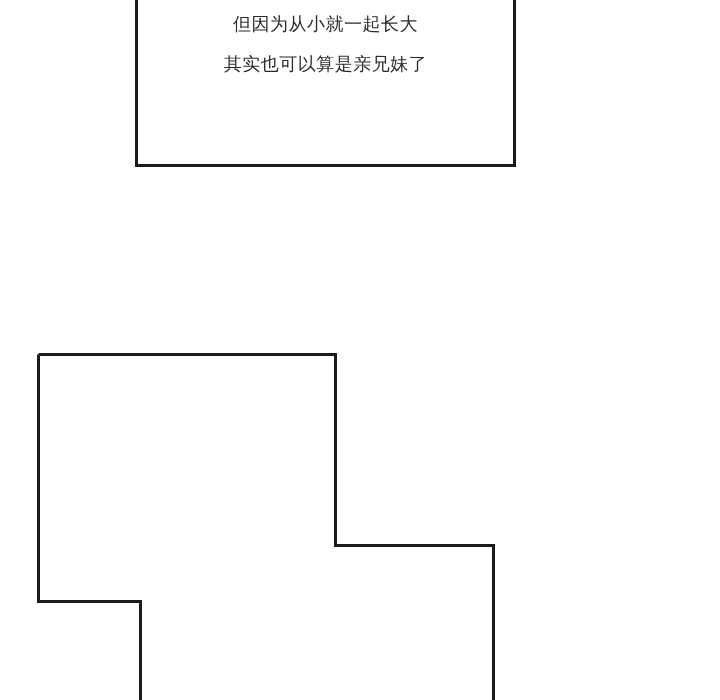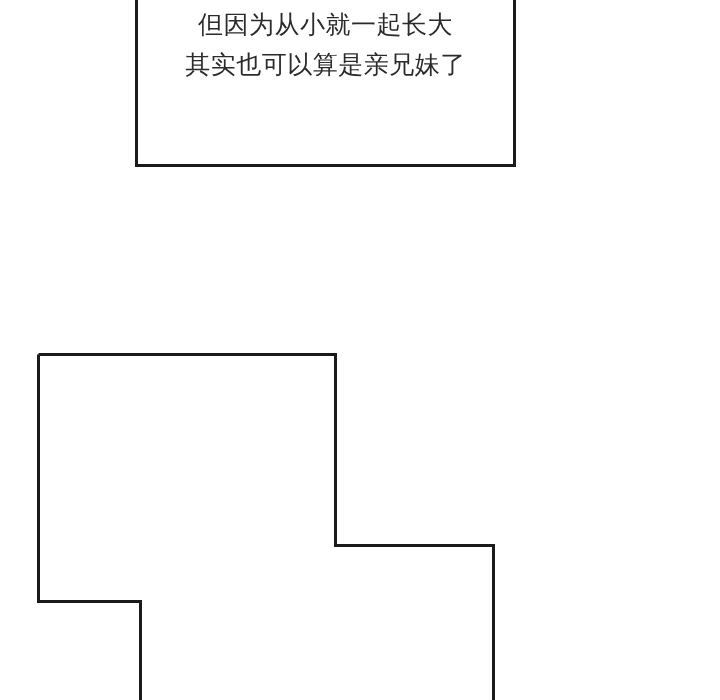--- a/index.html
+++ b/index.html
@@ -32,21 +32,21 @@
     height: 207px;
     border-top: none;
   }
   #panel-1-text {
     position: absolute;
     left: 0;
     right: 0;
     top: 44px;
     text-align: center;
     color: #2b2b2b;
-    font-size: 25px;
+    font-size: 18px;
     line-height: 40px;
     letter-spacing: 0.5px;
     white-space: pre;
   }
 
   
   #panel-2-wrap {
     position: absolute;
     left: 0;
     top: 340px;

